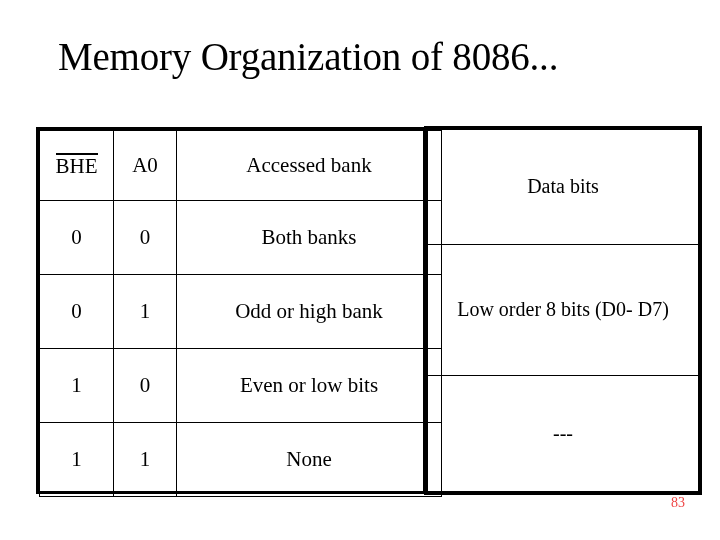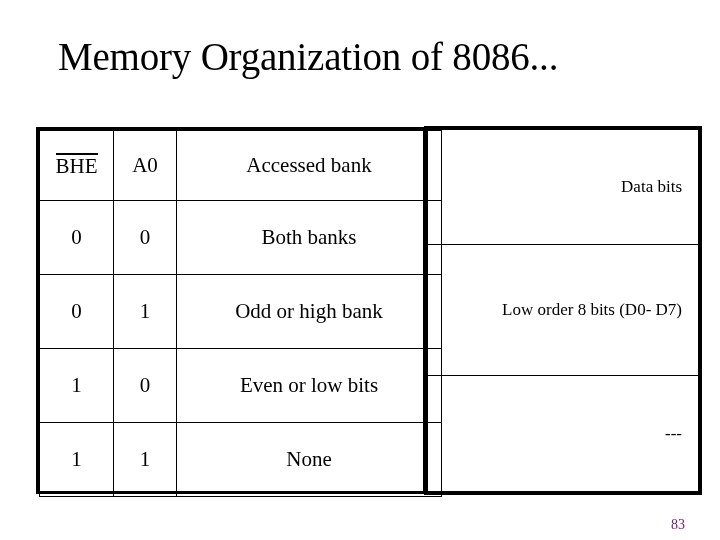--- a/index.html
+++ b/index.html
@@ -88,43 +88,43 @@
     box-sizing: border-box;
   }
   #data-table table {
     width: 100%;
     height: 100%;
     border-collapse: collapse;
     table-layout: fixed;
   }
   #data-table td {
     border: 1px solid #000000;
-    text-align: right;
+    text-align: center;
     vertical-align: middle;
-    font-size: 17px;
+    font-size: 20px;
     line-height: 27px;
-    padding: 0 16px;
+    padding: 0 0;
     color: #000000;
   }
   .d-row-head { height: 70px; }
   .d-row-1    { height: 67px; }
   .d-row-2    { height: 75px; }
   .d-row-3    { height: 80px; }
   .d-row-4    { height: 71px; }
 
   
   #page-number {
     position: absolute;
     left: 658px;
-    top: 516px;
+    top: 494px;
     width: 40px;
     text-align: center;
     font-size: 14px;
     line-height: 17px;
-    color: #701a75;
+    color: #ef4444;
   }
 </style>
 </head>
 <body>
 
 <div id="slide">
 
   <div id="slide-title">Memory Organization of 8086...</div>
 
   <div id="main-table">

